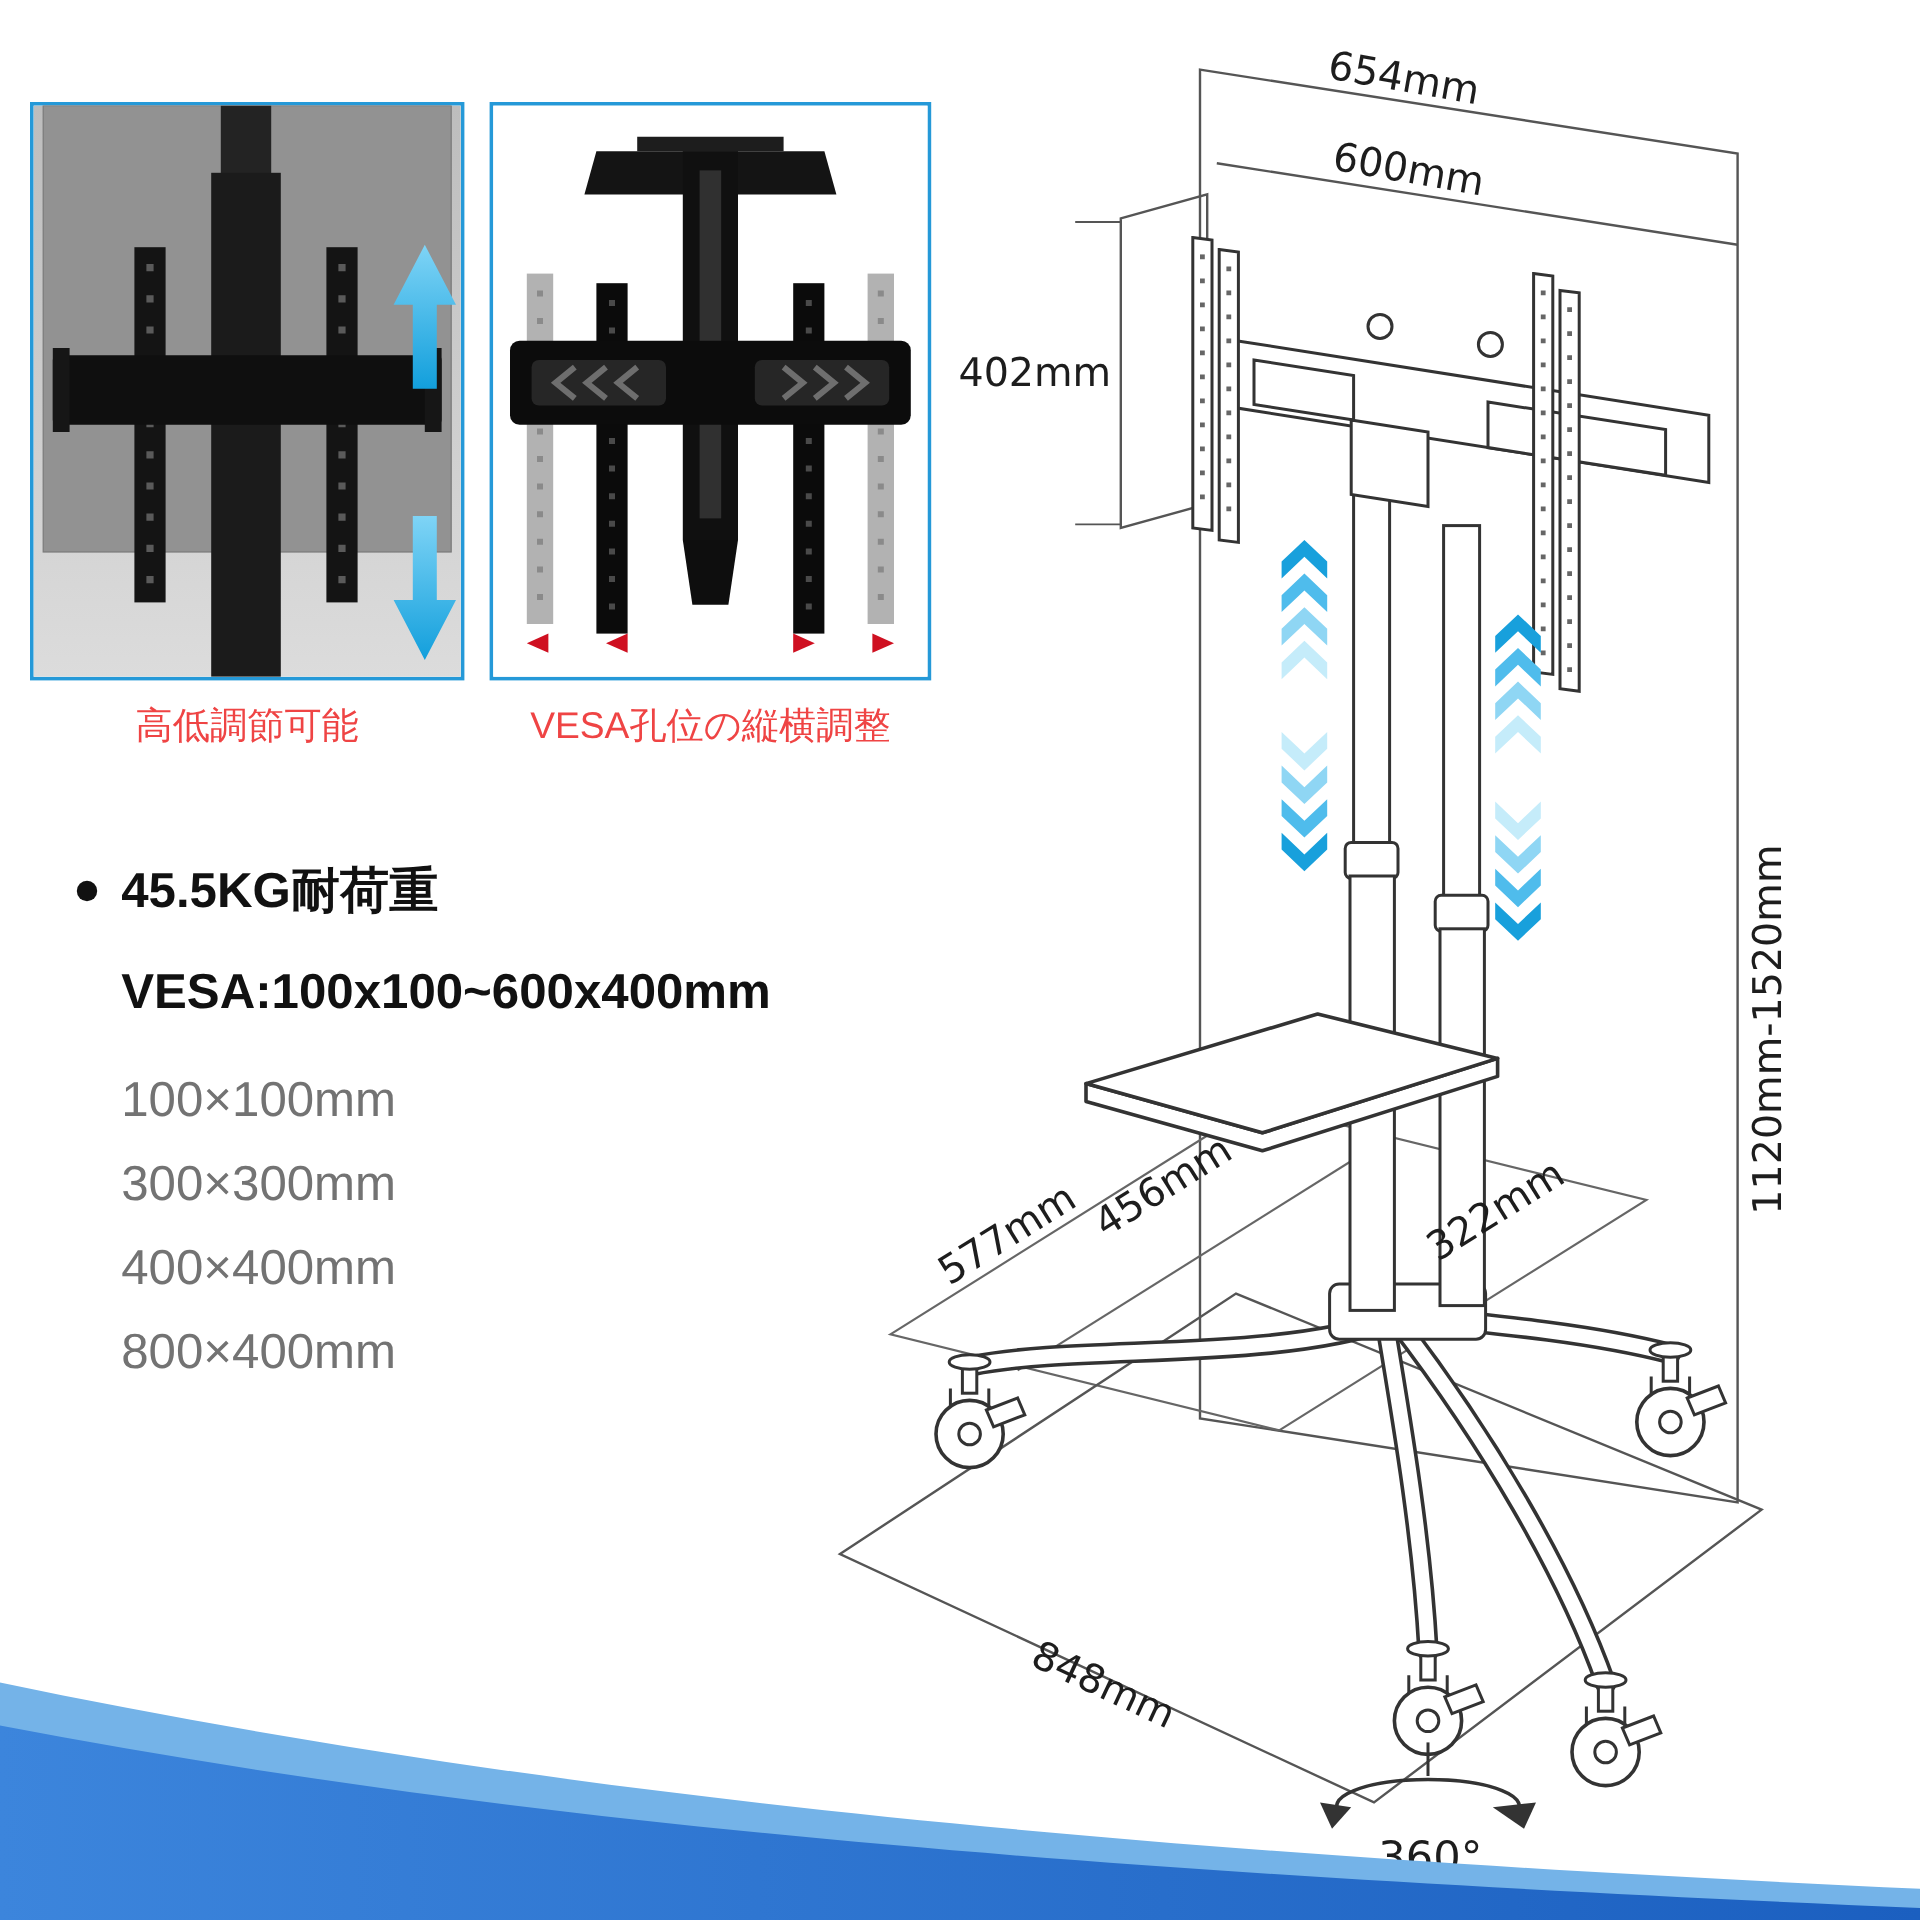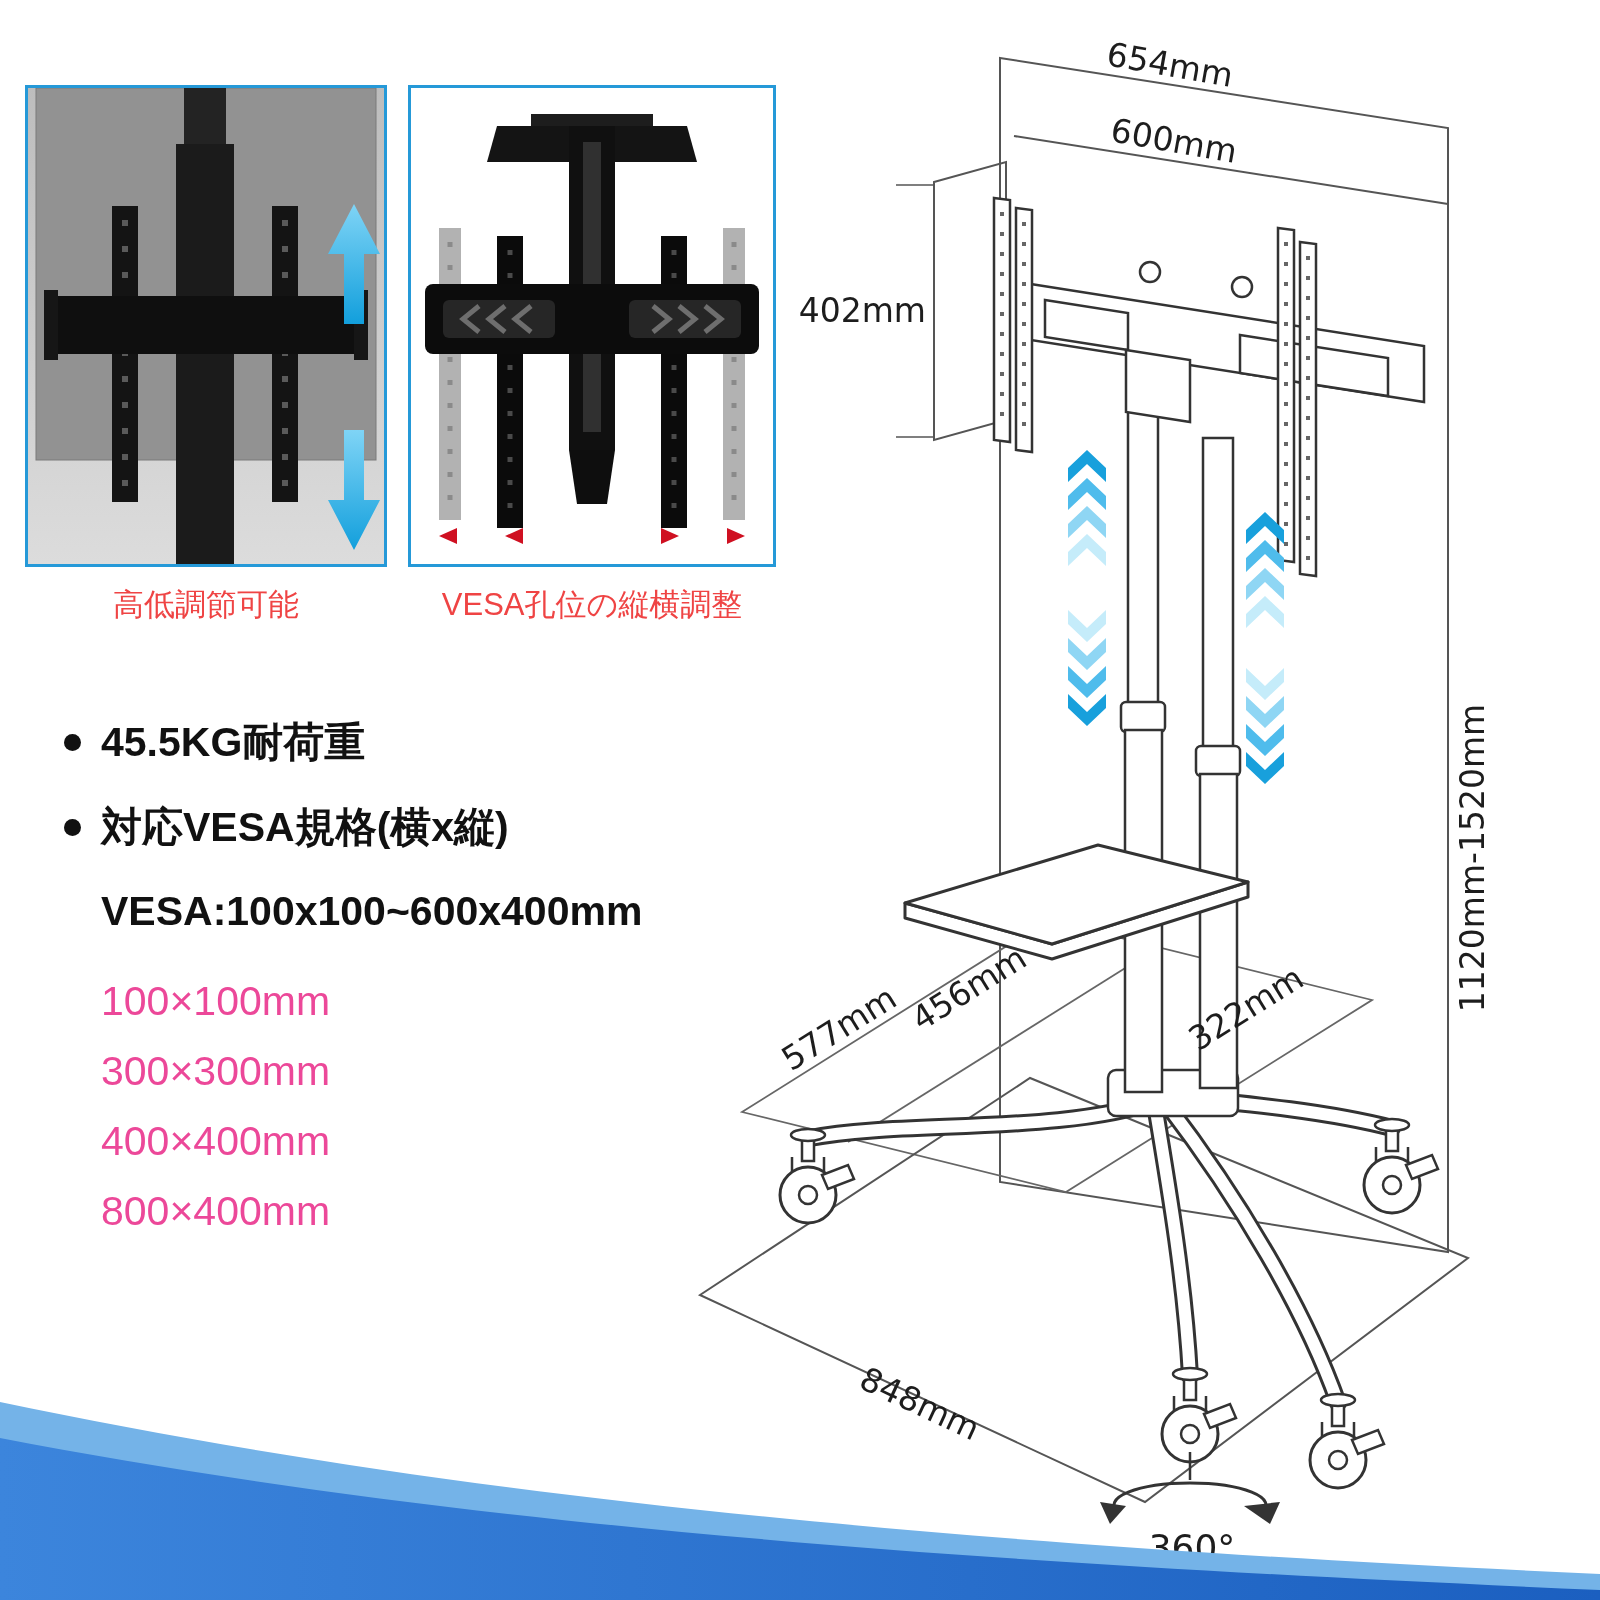--- a/index.html
+++ b/index.html
@@ -13,21 +13,21 @@
   .inset-right{left:408px;top:85px;width:368px;height:482px;}
   .caption{position:absolute;top:584px;text-align:center;color:#ef4444;font-size:31px;font-weight:500;}
   .caption-left{left:25px;width:362px;}
   .caption-right{left:408px;width:368px;}
   
   .specs{position:absolute;left:58px;top:700px;width:680px;}
   .spec-row{display:flex;align-items:center;height:85px;font-size:41px;font-weight:bold;}
   .spec-row .dot{width:17px;height:17px;border-radius:50%;background:#111;margin:0 20px 0 6px;flex:0 0 auto;}
   .vesa-line{height:82px;display:flex;align-items:center;padding-left:43px;font-size:41px;font-weight:bold;}
   .sizes{margin-top:14px;padding-left:43px;}
-  .size-row{height:70px;display:flex;align-items:center;font-size:41px;font-weight:400;color:#ec4899;}
+  .size-row{height:70px;display:flex;align-items:center;font-size:41px;font-weight:400;color:#737373;}
 </style>
 </head>
 <body>
 
 <div class="canvas">
 
   <svg class="layer" viewBox="0 0 1600 1600" xmlns="http://www.w3.org/2000/svg" xmlns:xlink="http://www.w3.org/1999/xlink">
     <defs>
       <path id="chU" d="M0,22 L19,4 L38,22 L38,36 L19,18 L0,36 Z"></path>
       <path id="chD" d="M0,4 L19,22 L38,4 L38,18 L19,36 L0,18 Z"></path>
@@ -224,24 +224,20 @@
       </g>
     </svg>
   </div>
   <div class="caption caption-right">VESA孔位の縦横調整</div>
 
   <div class="specs">
     <div class="spec-row">
       <span class="dot"></span>
       <span>45.5KG耐荷重</span>
     </div>
-    <div class="spec-row">
-      <span class="dot"></span>
-      <span>対応VESA規格(横x縦)</span>
-    </div>
     <div class="vesa-line">VESA:100x100~600x400mm</div>
     <div class="sizes">
       <div class="size-row">100×100mm</div>
       <div class="size-row">300×300mm</div>
       <div class="size-row">400×400mm</div>
       <div class="size-row">800×400mm</div>
     </div>
   </div>
 
 </div>

